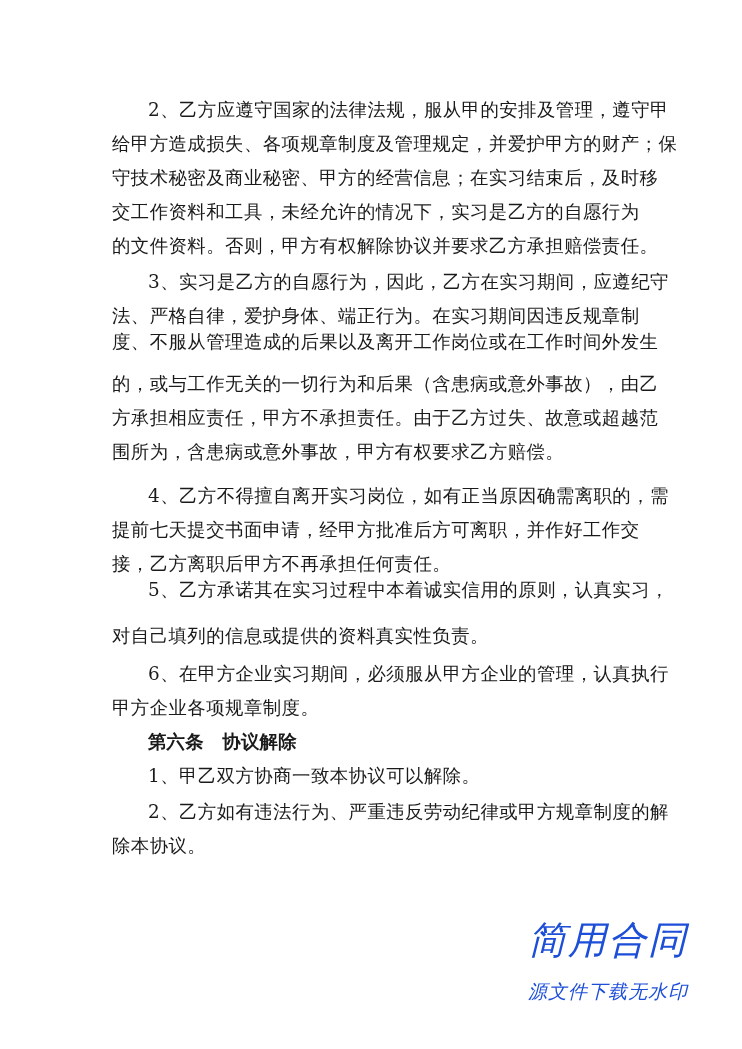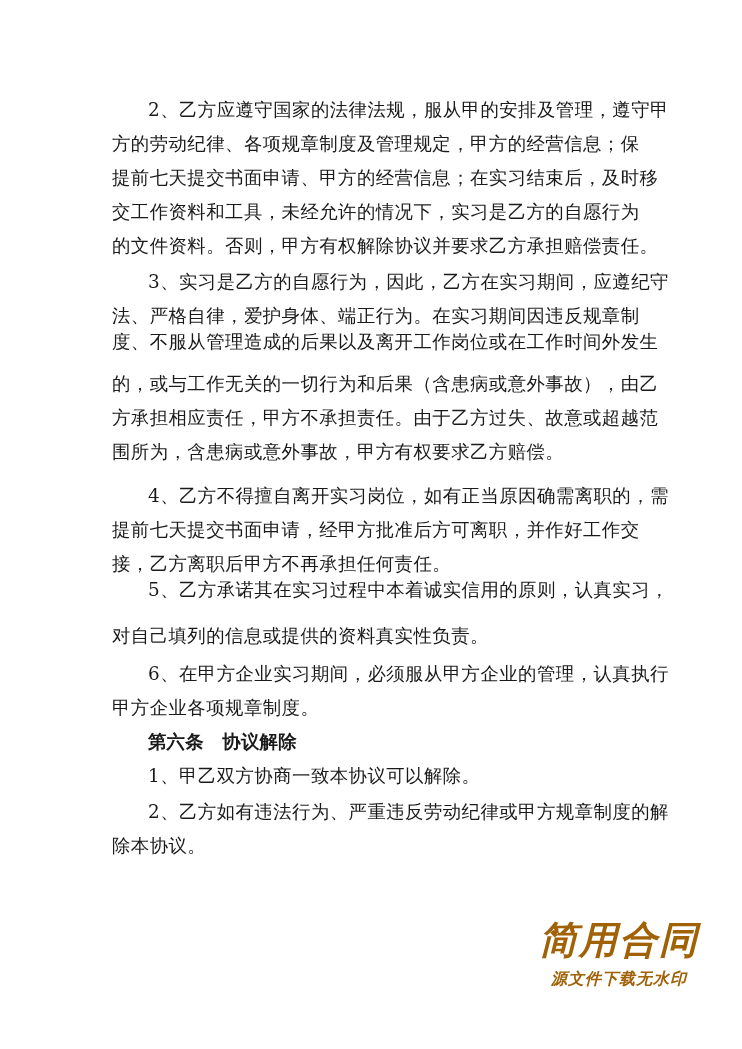--- a/index.html
+++ b/index.html
@@ -34,48 +34,48 @@
       left: 36px;
       text-align: center;
     }
     .heading {
       font-weight: bold;
       font-family: Liberation Serif, serif;
       letter-spacing: 0.2px;
     }
     .watermark {
       position: absolute;
-      left: 524px;
+      left: 513px;
       top: 918px;
       width: 190px;
-      color: #a16207;
+      color: #1d4ed8;
       font-family: "DejaVu Sans", "Liberation Sans", sans-serif;
-      font-weight: bold;
+      font-weight: normal;
       font-style: italic;
       text-align: center;
     }
     .wm-title {
       font-size: 38px;
       line-height: 44px;
       letter-spacing: 2px;
     }
     .wm-sub {
-      font-size: 16px;
+      font-size: 19px;
       line-height: 26px;
-      margin-top: 4px;
+      margin-top: 16px;
       letter-spacing: 1px;
     }
   </style>
 </head>
 <body>
 
 <div class="page">
   <div class="line indent" style="top:0px">2、乙方应遵守国家的法律法规，服从甲的安排及管理，遵守甲</div>
-  <div class="line" style="top:34px">方的劳动纪律、各项规章制度及管理规定，甲方的经营信息；保</div>
-  <div class="line" style="top:68px">提前七天提交书面申请、甲方的经营信息；在实习结束后，及时移</div>
+  <div class="line" style="top:34px">给甲方造成损失、各项规章制度及管理规定，并爱护甲方的财产；保</div>
+  <div class="line" style="top:68px">守技术秘密及商业秘密、甲方的经营信息；在实习结束后，及时移</div>
   <div class="line" style="top:102px">交工作资料和工具，未经允许的情况下，实习是乙方的自愿行为</div>
   <div class="line" style="top:136px">的文件资料。否则，甲方有权解除协议并要求乙方承担赔偿责任。</div>
 
   <div class="line indent" style="top:172px">3、实习是乙方的自愿行为，因此，乙方在实习期间，应遵纪守</div>
   <div class="line" style="top:206px">法、严格自律，爱护身体、端正行为。在实习期间因违反规章制</div>
   <div class="line" style="top:232px">度、不服从管理造成的后果以及离开工作岗位或在工作时间外发生</div>
   <div class="line" style="top:274px">的，或与工作无关的一切行为和后果（含患病或意外事故），由乙</div>
   <div class="line" style="top:308px">方承担相应责任，甲方不承担责任。由于乙方过失、故意或超越范</div>
   <div class="line" style="top:342px">围所为，含患病或意外事故，甲方有权要求乙方赔偿。</div>
 

